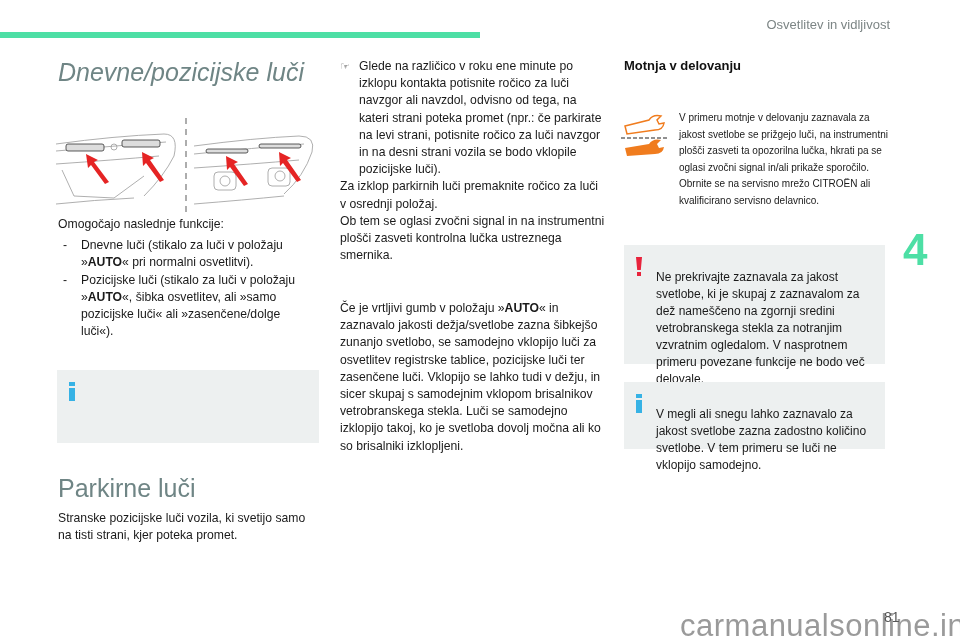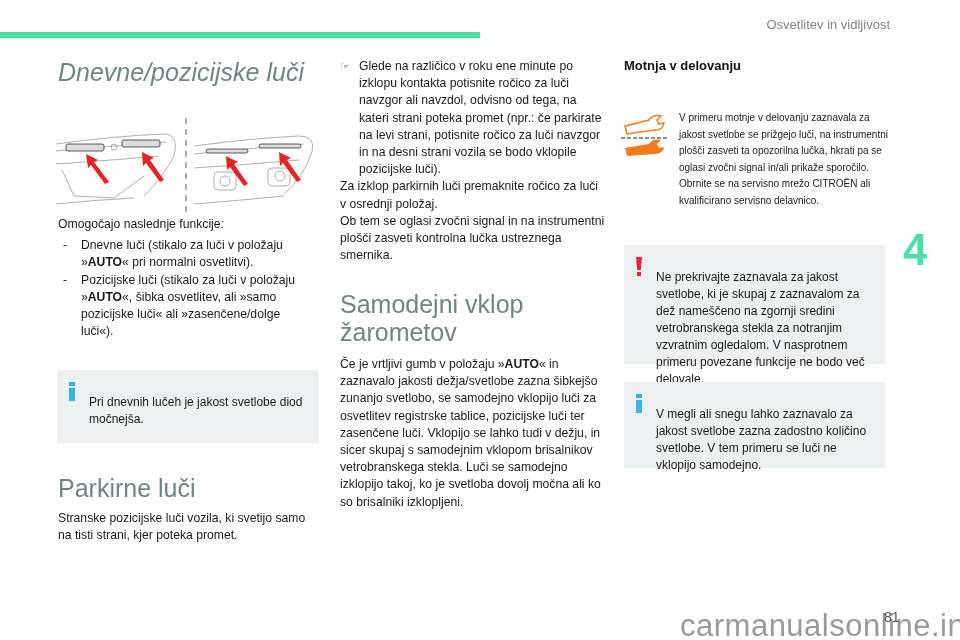--- a/index.html
+++ b/index.html
@@ -99,39 +99,37 @@
     <li><span>Dnevne luči (stikalo za luči v položaju »</span><b>AUTO</b><span>« pri normalni osvetlitvi).</span></li>
     <li><span>Pozicijske luči (stikalo za luči v položaju »</span><b>AUTO</b><span>«, šibka osvetlitev, ali »samo pozicijske luči« ali »zasenčene/dolge luči«).</span></li>
   </ul>
 </div>
 
 <div class="box" style="left:57px; top:370px; width:262px; height:73px;">
   <span class="icon info-icon">
       <span class="dot"></span>
       <span class="bar"></span>
     </span>
-  <p>Pri dnevnih lučeh je jakost svetlobe diod močnejša.</p>
 </div>
 
 <div class="col" style="left:58px; top:474px; width:262px;">
   <h2 class="h-light">Parkirne luči</h2>
   <p style="margin-top:8px;">Stranske pozicijske luči vozila, ki svetijo samo na tisti strani, kjer poteka promet.</p>
 </div>
 
 <div class="col" style="left:340px; top:58px; width:266px;">
   <div class="bullet-item">
     <span class="hand">☞</span>
     <span>Glede na različico v roku ene minute po izklopu kontakta potisnite ročico za luči navzgor ali navzdol, odvisno od tega, na kateri strani poteka promet (npr.: če parkirate na levi strani, potisnite ročico za luči navzgor in na desni strani vozila se bodo vklopile pozicijske luči).</span>
   </div>
   <p>Za izklop parkirnih luči premaknite ročico za luči v osrednji položaj.</p>
   <p>Ob tem se oglasi zvočni signal in na instrumentni plošči zasveti kontrolna lučka ustreznega smernika.</p>
 </div>
 
 <div class="col" style="left:340px; top:290px; width:266px;">
-  <h2 class="h-light" style="width:200px;">Samodejni vklop žarometov</h2>
   <p style="margin-top:10px;"><span>Če je vrtljivi gumb v položaju »</span><b>AUTO</b><span>« in zaznavalo jakosti dežja/svetlobe zazna šibkejšo zunanjo svetlobo, se samodejno vklopijo luči za osvetlitev registrske tablice, pozicijske luči ter zasenčene luči. Vklopijo se lahko tudi v dežju, in sicer skupaj s samodejnim vklopom brisalnikov vetrobranskega stekla. Luči se samodejno izklopijo takoj, ko je svetloba dovolj močna ali ko so brisalniki izklopljeni.</span></p>
 </div>
 
 <div class="col" style="left:624px; top:57px; width:262px;">
   <h2 class="h-bold">Motnja v delovanju</h2>
 </div>
 
 <svg class="wrench" viewBox="0 0 52 44">
   <g fill="none" stroke="#f07c1e" stroke-width="1.5">
     <path d="M6 14 L30 8 Q34 2 42 4 L38 8 L40 12 L45 11 Q44 18 36 18 L8 22 Z"></path>
@@ -143,21 +141,21 @@
 <div class="col" style="left:679px; top:110px; width:210px; font-size:10px; line-height:16.5px;">V primeru motnje v delovanju zaznavala za jakost svetlobe se prižgejo luči, na instrumentni plošči zasveti ta opozorilna lučka, hkrati pa se oglasi zvočni signal in/ali prikaže sporočilo. Obrnite se na servisno mrežo CITROËN ali kvalificirano servisno delavnico.</div>
 
 <div class="box" style="left:624px; top:245px; width:261px; height:119px;">
   <span class="icon warn-icon">
       <span class="bar"></span>
       <span class="dot"></span>
     </span>
   <p>Ne prekrivajte zaznavala za jakost svetlobe, ki je skupaj z zaznavalom za dež nameščeno na zgornji sredini vetrobranskega stekla za notranjim vzvratnim ogledalom. V nasprotnem primeru povezane funkcije ne bodo več delovale.</p>
 </div>
 
-<div class="box" style="left:624px; top:382px; width:261px; height:86px;">
+<div class="box" style="left:624px; top:382px; width:261px; height:67px;">
   <span class="icon info-icon">
       <span class="dot"></span>
       <span class="bar"></span>
     </span>
   <p>V megli ali snegu lahko zaznavalo za jakost svetlobe zazna zadostno količino svetlobe. V tem primeru se luči ne vklopijo samodejno.</p>
 </div>
 
 <div class="watermark">carmanualsonline.info</div>
 <div class="page-num">81</div>
 

